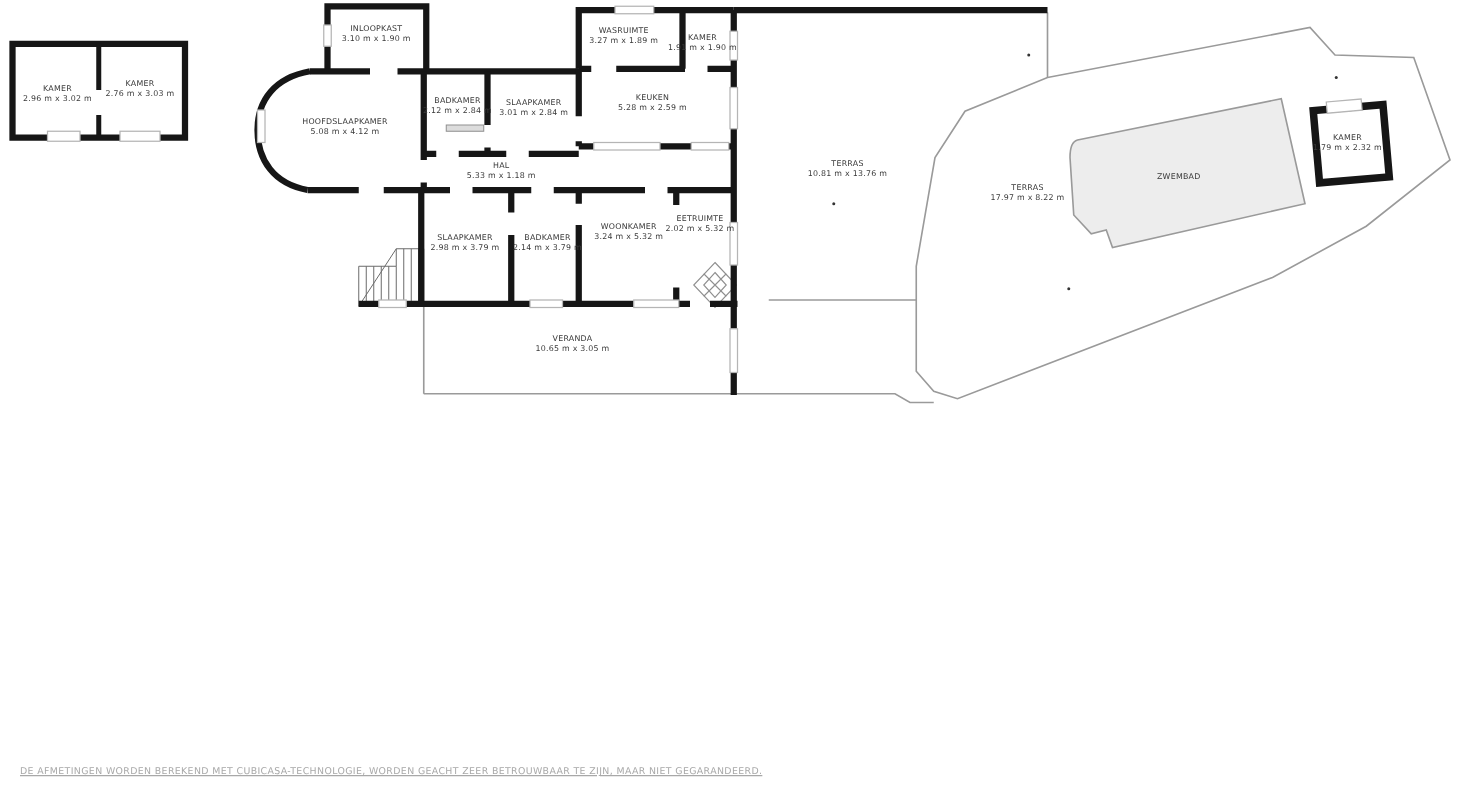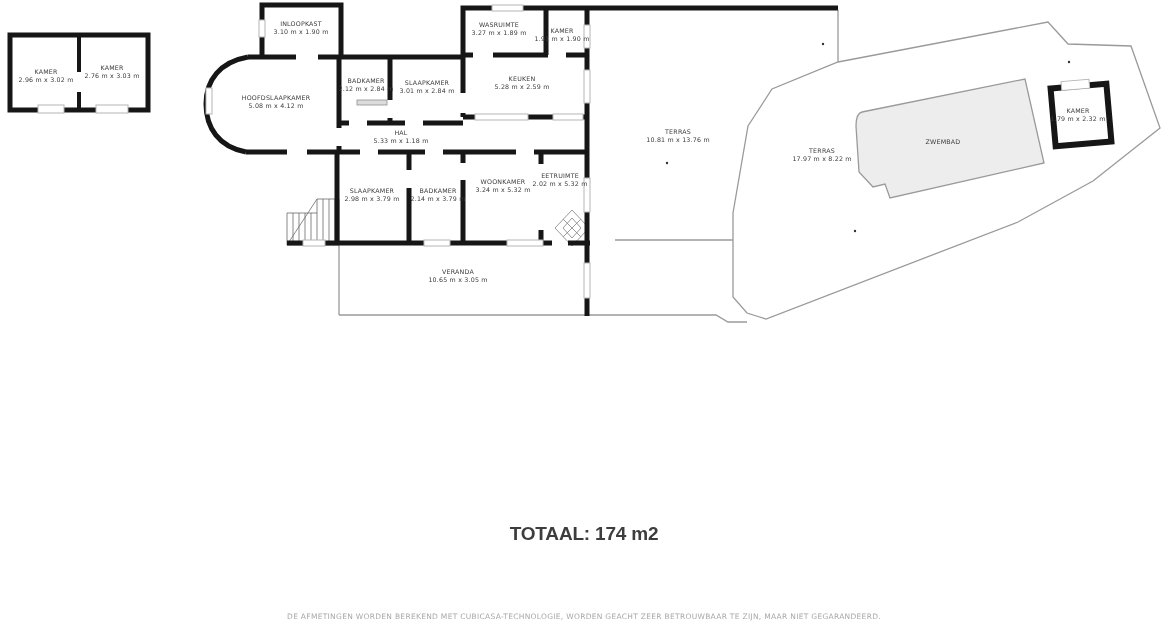--- a/index.html
+++ b/index.html
@@ -8,23 +8,23 @@
   .plan{position:absolute;left:0;top:0;width:1168px;height:340px;}
   .plan svg{position:absolute;left:0;top:0;}
   .room-label{position:absolute;transform:translateX(-50%);text-align:center;
       font-family:"DejaVu Sans",sans-serif;font-size:6.3px;line-height:8px;
       color:#3a3a3a;letter-spacing:.2px;white-space:nowrap;}
   .room-label .rname{font-weight:400;}
   .summary{position:absolute;left:0;right:0;top:524px;text-align:center;
       color:#3d3d3d;letter-spacing:-.2px;}
   .summary .total{font-size:19px;font-weight:bold;line-height:20px;}
   .summary .line{font-size:18px;line-height:18px;}
-  .disclaimer{position:absolute;left:0;right:0;top:612px;text-align:center;
+  .disclaimer{position:absolute;left:16px;right:0;top:612px;
       font-size:7.5px;letter-spacing:.3px;color:#a8a8a8;
-      font-family:"DejaVu Sans",sans-serif;}
+      font-family:"DejaVu Sans",sans-serif;text-decoration:underline;}
 </style>
 </head>
 <body>
 
 <div class="plan">
   <svg width="1168" height="340" viewBox="0 0 1168 340">
 
     <g stroke="#9a9a9a" stroke-width="1.3" fill="none">
       <path d="M838,62 L1048,22 L1068,44 L1131,46 L1160,128 L1093,181 L1018,222 L766,319 L747,313 L733,297 L733,213 L748,126 L772,89 Z"></path>
       <path d="M339,245 V315 M339,315 H716 L728,322 H747"></path>
@@ -182,16 +182,15 @@
       <div class="rname">VERANDA</div>
       <div>10.65 m x 3.05 m</div>
     </div>
   <div class="room-label" style="left:1078px;top:107px">
       <div class="rname">KAMER</div>
       <div>1.79 m x 2.32 m</div>
     </div>
 </div>
 
 <div class="summary">
-  <div class="total">TOTAAL: 174 m2</div>
 </div>
 
 <div class="disclaimer">DE AFMETINGEN WORDEN BEREKEND MET CUBICASA-TECHNOLOGIE, WORDEN GEACHT ZEER BETROUWBAAR TE ZIJN, MAAR NIET GEGARANDEERD.</div>
 
 </body></html>

